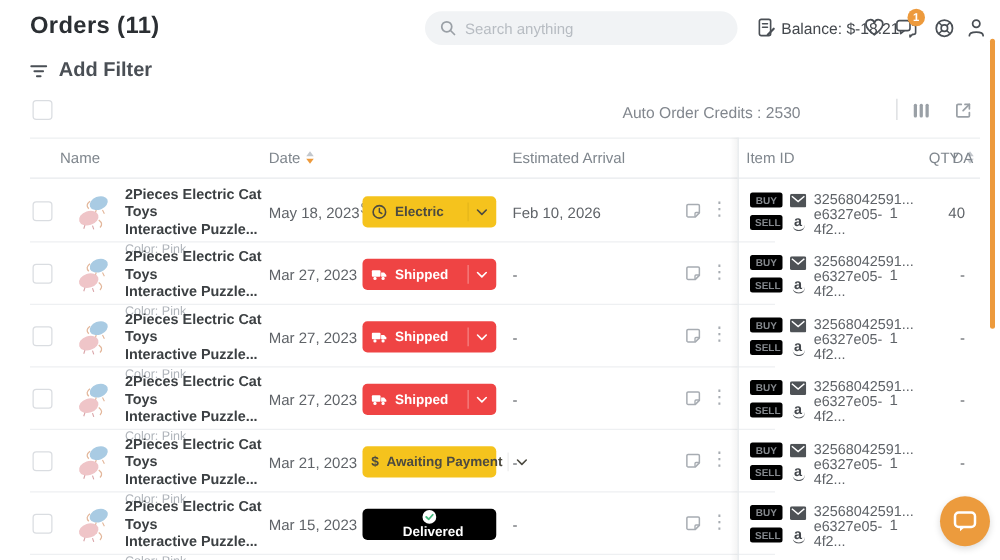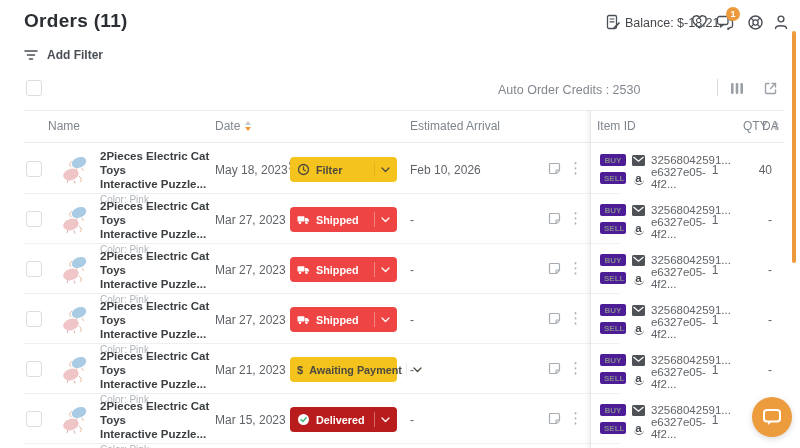--- a/index.html
+++ b/index.html
@@ -11,21 +11,21 @@
   .page-title { position:absolute; left:24px; top:10px; font-size:19px; font-weight:700; color:#2b2f33; letter-spacing:.3px; }
   .search-pill { position:absolute; left:340px; top:9px; width:250px; height:27px; background:#f1f3f5; border-radius:14px; display:flex; align-items:center; padding:0 12px; gap:7px; }
   .search-pill input { border:none; outline:none; background:transparent; font-size:12px; color:#5f6368; width:100%; font-family:inherit; }
   .search-pill input::placeholder { color:#b7bcc2; }
   .hicon { position:absolute; top:13px; width:18px; height:18px; color:#4a4f55; display:flex; align-items:center; justify-content:center; cursor:pointer; }
   .balance-txt { position:absolute; left:625px; top:16px; font-size:12.5px; color:#44484d; }
   .notif-badge { position:absolute; left:726px; top:7px; min-width:14px; height:14px; background:#ED9A3C; color:#fff; border-radius:8px; font-size:9px; font-weight:700; display:flex; align-items:center; justify-content:center; padding:0 3px; }
 
   
   .add-filter { position:absolute; left:24px; top:48px; display:flex; align-items:center; gap:9px; cursor:pointer; }
-  .add-filter span { font-size:12px; font-weight:600; color:#4a4f55;text-align:center; }
+  .add-filter span { font-size:16px; font-weight:600; color:#4a4f55;text-align:center; }
 
   
   .cb { display:inline-block; width:16px; height:16px; border:1.5px solid #dadde1; border-radius:3px; background:#fff; cursor:pointer; }
   .toolbar-cb { position:absolute; left:26px; top:80px; }
   .results-selected { position:absolute; left:54px; top:83px; font-size:12.5px; font-weight:600; color:#b6bbc2; }
   .credits-label { position:absolute; left:498px; top:83px; font-size:12.5px; color:#82878e; }
   .buy-credits { position:absolute; left:620px; top:75px; height:25px; padding:0 13px; background:#EC9B3D; border:none; border-radius:4px; color:#fff; font-size:12px; font-weight:700; display:flex; align-items:center; gap:6px; cursor:pointer; font-family:inherit; }
   .tb-divider { position:absolute; left:717px; top:79px; width:1px; height:17px; background:#d7dadd; }
   .tool-icon { position:absolute; top:80px; width:16px; height:16px; color:#9aa0a6; display:flex; align-items:center; justify-content:center; cursor:pointer; }
 
@@ -55,47 +55,56 @@
   .c-eta { left:410px; top:19px; }
   .c-qty { left:705px; top:19px; width:20px; text-align:center; }
   .c-da { left:744px; top:19px; width:28px; text-align:right; }
 
   .badge { position:absolute; left:290px; top:13px; width:107px; height:25px; border-radius:4px; display:flex; align-items:center; padding:0 7px; cursor:pointer; }
   .badge .slabel { font-size:10.8px; font-weight:700; white-space:nowrap; flex:1; margin-left:6px; }
   .badge .chev { display:flex; align-items:center; padding-left:6px; margin-left:4px; border-left:1px solid rgba(0,0,0,0.07); height:15px; }
   .badge.pending, .badge.awaiting { background:#F5C31D; color:#4c4a40; }
   .badge.shipped { background:#ef4444; color:#fff; }
   .badge.shipped .chev, .badge.delivered .chev { border-left-color:rgba(255,255,255,0.35); }
-  .badge.delivered { background:#b91c1c; color:#fff; }
+  .badge.delivered { background:#000000; color:#fff;flex-direction:column; }
   .sicon { display:none; width:13px; height:13px; align-items:center; justify-content:center; font-size:11px; font-weight:700; }
   .badge.pending  .sicon-clock, .badge.shipped .sicon-truck,
   .badge.awaiting .sicon-dollar, .badge.delivered .sicon-check { display:flex; }
 
   .note-btn { position:absolute; left:547px; top:17px; width:15px; height:15px; color:#a7acb2; cursor:pointer; }
   .dots-btn { position:absolute; left:568px; top:13px; width:14px; height:22px; color:#a7acb2; font-size:15px; letter-spacing:0; text-align:center; cursor:pointer; line-height:22px; }
 
   .idblock { position:absolute; left:600px; top:7px; }
   .idline { display:flex; align-items:center; gap:6px; height:18px; }
-  .tag { background:#4c1d95; color:#85898e; font-size:8px; font-weight:700; border-radius:2px; padding:1.5px 4px; width:26px; text-align:center; }
+  .tag { background:#000000; color:#85898e; font-size:8px; font-weight:700; border-radius:2px; padding:1.5px 4px; width:26px; text-align:center; }
   .mailicon { width:13px; height:11px; display:flex; }
   .amz { position:relative; width:13px; font-size:11.5px; font-weight:700; color:#43474c; text-align:center; line-height:10px; }
   .amz::after { content:""; position:absolute; left:2px; right:1px; bottom:-2px; height:4px; border-bottom:1.3px solid #55595e; border-radius:0 0 7px 7px; }
   .idtext { font-size:11.5px; color:#5f6368; }
 
   
   .scrollbar-v { position:absolute; left:792px; top:31px; width:4px; height:232px; background:#ED9A3C; border-radius:2px; }
   .chat-fab { position:absolute; left:752px; top:397px; width:40px; height:40px; border-radius:50%; background:#EC9B3D; display:flex; align-items:center; justify-content:center; cursor:pointer; box-shadow:0 2px 6px rgba(0,0,0,0.15); }
 </style>
 </head>
 <body>
 
 <div id="app">
 
   <div class="page-title">Orders (11)</div>
 
+  <div class="search-pill">
+    <span style="display:flex;">
+      <svg width="13" height="13" viewBox="0 0 13 13">
+          <circle cx="5.4" cy="5.4" r="4" fill="none" stroke="#9aa0a6" stroke-width="1.4"></circle>
+          <line x1="8.4" y1="8.4" x2="11.6" y2="11.6" stroke="#9aa0a6" stroke-width="1.4" stroke-linecap="round"></line>
+        </svg>
+    </span>
+    <input type="text" placeholder="Search anything" style="">
+  </div>
 
   <span class="hicon" style="left:604px;">
     <svg width="16" height="17" viewBox="0 0 16 17">
         <rect x="2.5" y="1.5" width="9" height="13" rx="1.5" fill="none" stroke="currentColor" stroke-width="1.3"></rect>
         <line x1="5" y1="5" x2="9" y2="5" stroke="currentColor" stroke-width="1.2" stroke-linecap="round"></line>
         <line x1="5" y1="7.8" x2="9" y2="7.8" stroke="currentColor" stroke-width="1.2" stroke-linecap="round"></line>
         <line x1="9.2" y1="13.8" x2="14" y2="9" stroke="currentColor" stroke-width="1.7" stroke-linecap="round"></line>
       </svg>
   </span>
   <span class="balance-txt">Balance: $-18.21</span>
@@ -213,21 +222,21 @@
     </div>
     <span class="cell c-date">May 18, 2023</span>
     <div class="badge pending">
       <span class="sicon sicon-clock">
         <svg width="13" height="13" viewBox="0 0 13 13">
               <circle cx="6.5" cy="6.5" r="5" fill="none" stroke="currentColor" stroke-width="1.3"></circle>
               <path d="M6.5 3.8 V6.7 L8.4 7.8" fill="none" stroke="currentColor" stroke-width="1.2" stroke-linecap="round"></path>
             </svg>
       </span>
 
-      <span class="slabel">Filter</span>
+      <span class="slabel">Electric</span>
       <span class="chev">
         <svg width="9" height="6" viewBox="0 0 9 6">
               <polyline points="1,1 4.5,4.5 8,1" fill="none" stroke="currentColor" stroke-width="1.3" stroke-linecap="round" stroke-linejoin="round"></polyline>
             </svg>
       </span>
     </div>
     <span class="cell c-eta">Feb 10, 2026</span>
     <span class="note-btn">
       <svg width="15" height="15" viewBox="0 0 15 15">
             <path d="M3.5 2.5 h8 a1 1 0 0 1 1 1 v5.8 l-3.2 3.2 h-5.8 a1 1 0 0 1 -1 -1 v-8 a1 1 0 0 1 1 -1 z" fill="none" stroke="currentColor" stroke-width="1.2" stroke-linejoin="round"></path>

